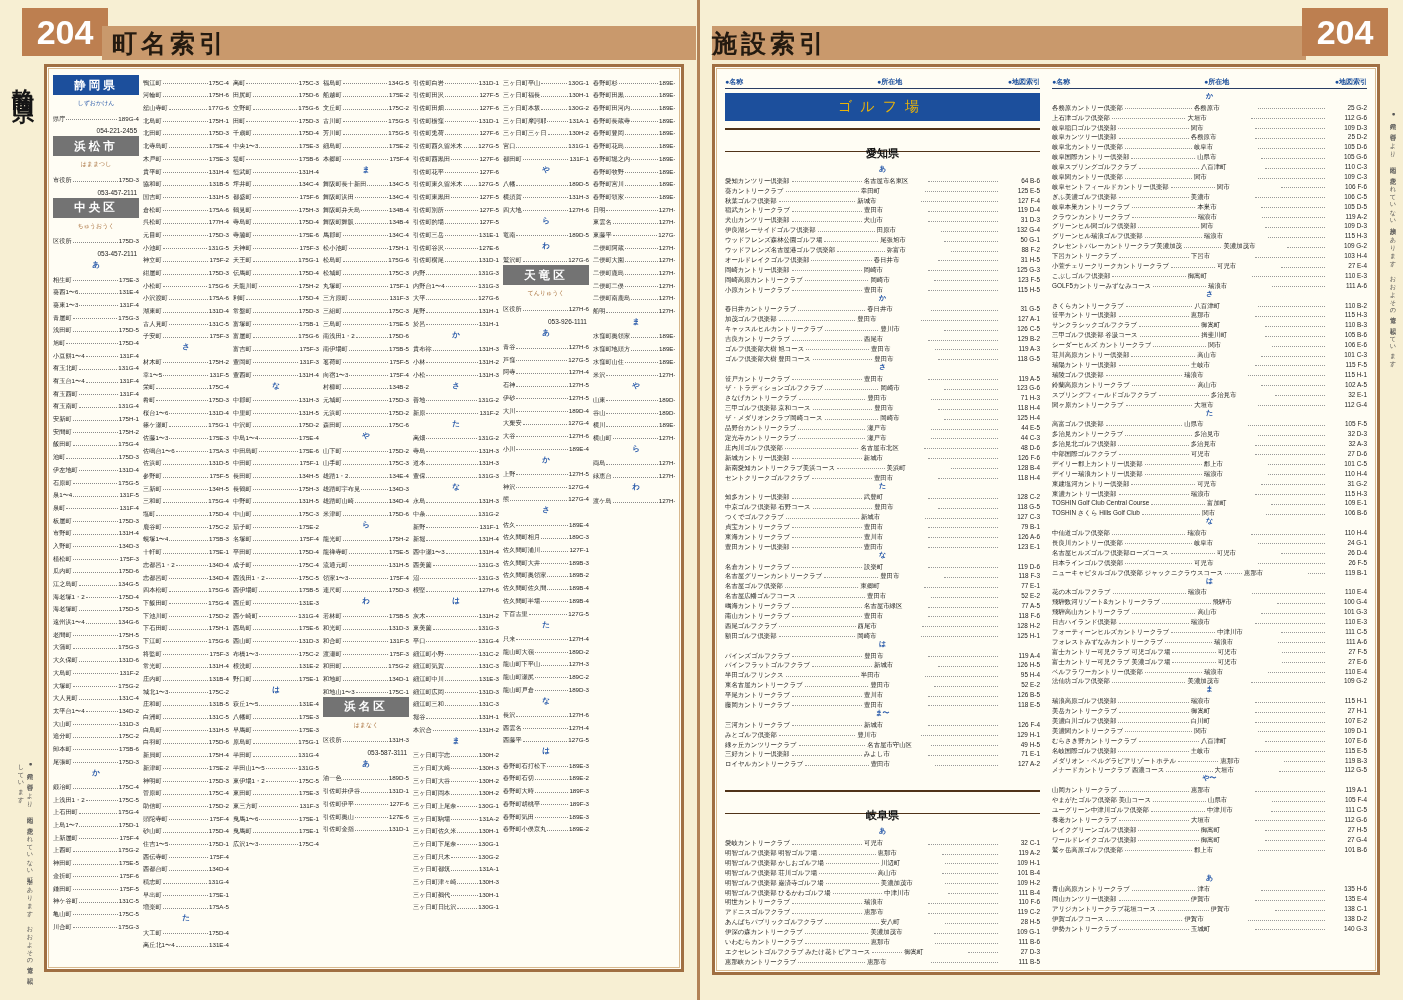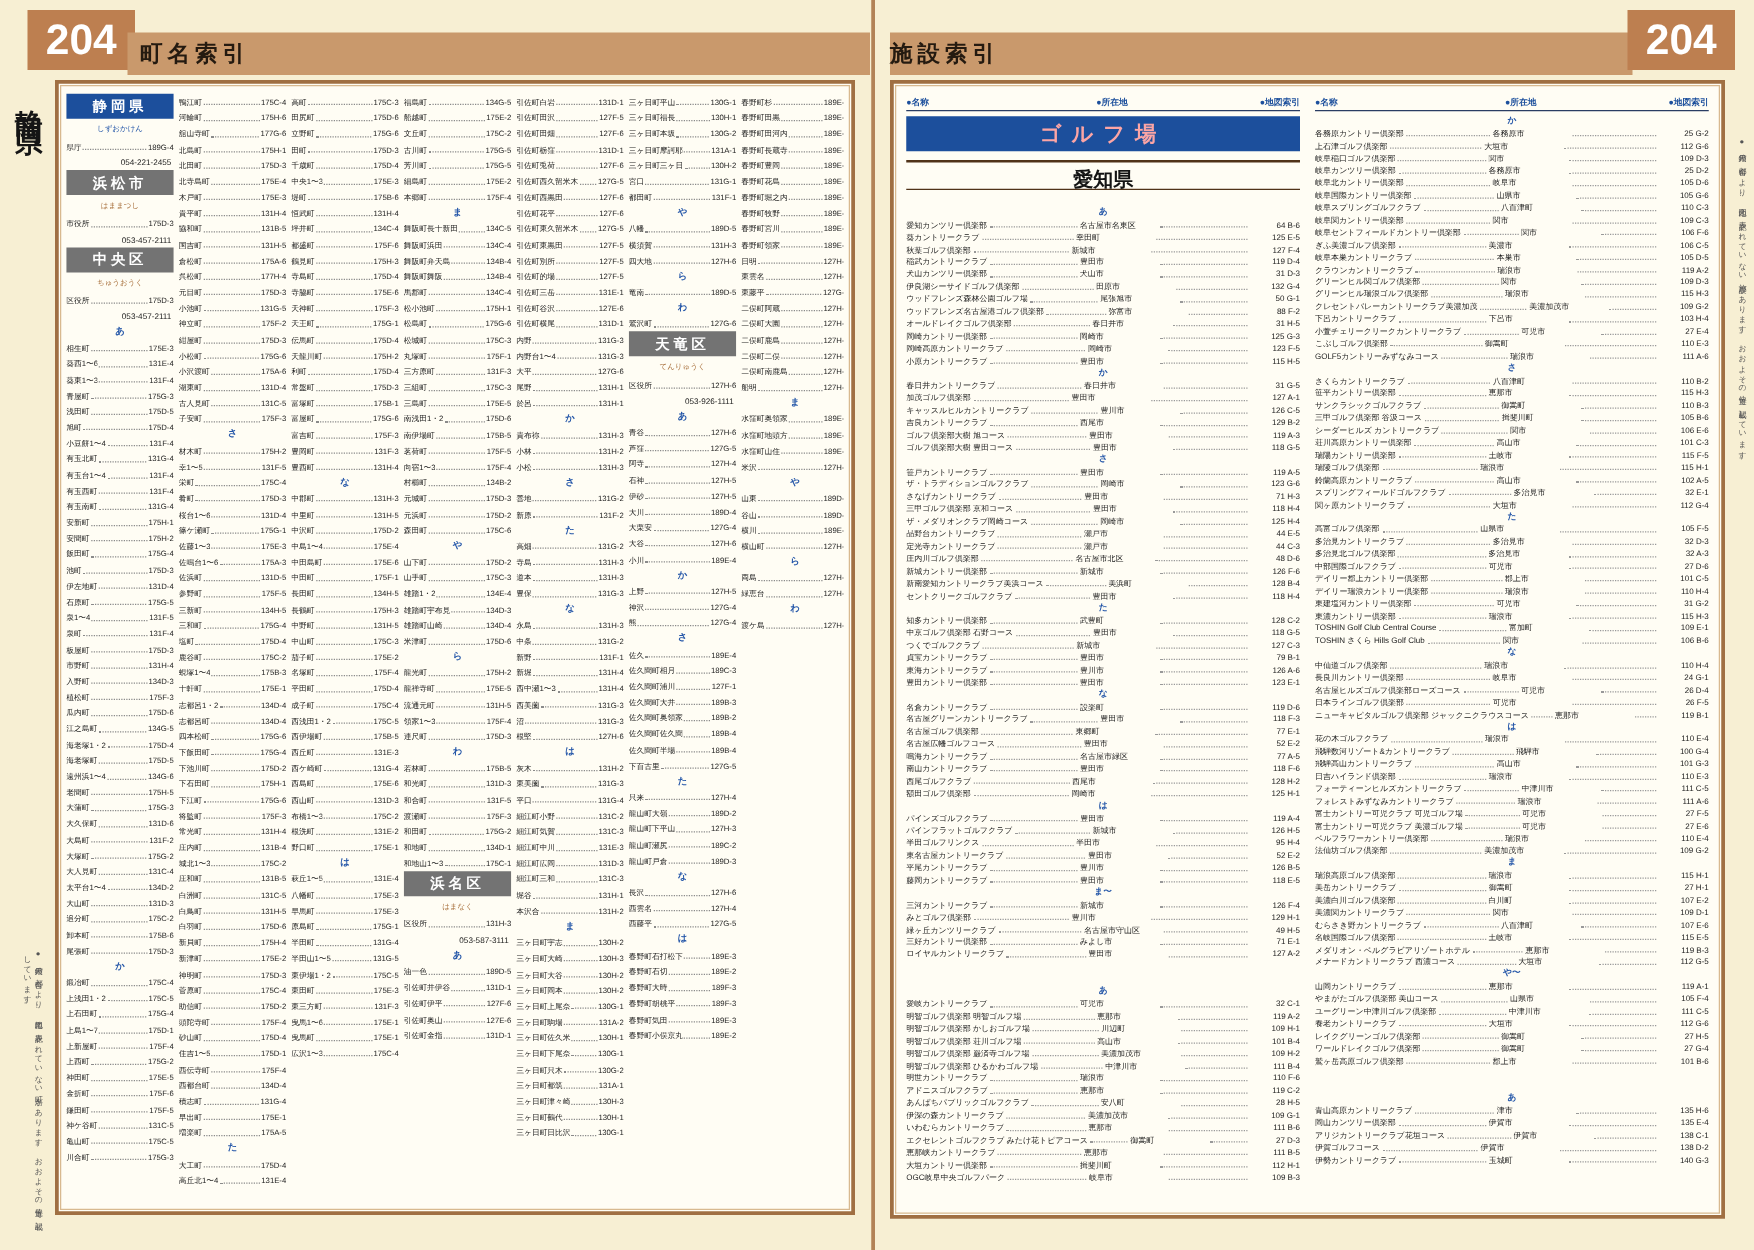--- a/index.html
+++ b/index.html
@@ -3,21 +3,21 @@
 <meta charset="utf-8">
 <style>
   html,body{margin:0;padding:0}
   body{width:1403px;height:1000px;position:relative;overflow:hidden;
        background:#F7EFD3;font-family:"Liberation Sans","DejaVu Sans",sans-serif;color:#1b1b1b}
   .hdr-204{position:absolute;top:8px;width:86px;height:48px;background:#BD7F50;color:#fff;
        font-size:34px;font-weight:bold;display:flex;align-items:center;justify-content:center}
   #pagenum-left{left:22px}
   #pagenum-right{left:1302px}
   .hdr-band{position:absolute;top:26px;height:34px;background:#C9996C;display:flex;align-items:center;
-       font-size:18px;font-weight:bold;color:#241a10;letter-spacing:4px}
+       font-size:25px;font-weight:bold;color:#241a10;letter-spacing:4px}
   #band-left{left:102px;width:584px;padding-left:10px}
   #band-right{left:712px;width:586px;justify-content:flex-start;padding-right:8px}
   .gutter{position:absolute;left:697px;top:0;width:3px;height:1000px;background:#B28256}
   .page-frame{position:absolute;background:#FFFDF4;border:3px solid #A06F42;box-sizing:border-box}
   .page-frame::before{content:"";position:absolute;inset:1px;border:1px solid #D8B98F;pointer-events:none}
   #frame-left{left:44px;top:64px;width:640px;height:908px}
   #frame-right{left:712px;top:64px;width:668px;height:911px}
   .cols{position:absolute;inset:6px;display:flex;gap:4px;overflow:hidden}
   .lcol{width:86px;flex:0 0 86px;display:flex;flex-direction:column;overflow:hidden}
   .rcol{flex:1 1 0;display:flex;flex-direction:column;overflow:hidden;padding:0 4px}
@@ -30,24 +30,24 @@
   .bbox{height:20px;flex:0 0 20px;margin:2px 0;display:flex;align-items:center;justify-content:center;
         color:#fff;font-weight:bold;font-size:11.5px;letter-spacing:3px}
   .bb{background:#1C4F9C}.bn{background:#737373}
   .kcap{height:12px;flex:0 0 12px;text-align:center;font-size:6px;padding-top:2px;box-sizing:border-box}
   .kblue{color:#2456A8}.kbrown{color:#A8703C}
   .tel{height:12.7px;flex:0 0 12.7px;font-size:6.5px;display:flex;align-items:flex-end;justify-content:flex-end;padding-right:2px}
   
   .ghead{height:14px;flex:0 0 14px;display:flex;font-size:7px;color:#1C4F9C;font-weight:bold;
          border-bottom:1px solid #2a3d63;margin-bottom:2px;align-items:flex-end;padding-bottom:1px}
   .ghead .h1{flex:1 1 auto}.ghead .h2{flex:0 0 105px}.ghead .h3{flex:0 0 58px;text-align:right}
-  .gcat{height:28px;flex:0 0 28px;background:#1C4F9C;color:#fca5a5;font-weight:bold;font-size:17px;
+  .gcat{height:28px;flex:0 0 28px;background:#1C4F9C;color:#eab308;font-weight:normal;font-size:14px;
         display:flex;align-items:center;justify-content:center;letter-spacing:8px;margin:2px 0 4px}
-  .gpref{height:24px;flex:0 0 24px;text-align:center;font-weight:bold;font-size:16px;color:#141414;
-        border-top:2px solid #503318;border-bottom:1px solid #503318;margin:3px 0 12px;padding-top:4px;box-sizing:border-box}
+  .gpref{height:24px;flex:0 0 24px;text-align:center;font-weight:bold;font-size:11px;color:#141414;
+        border-top:2px solid #503318;border-bottom:1px solid #503318;margin:3px 0 12px;padding-top:16px;box-sizing:border-box}
   .gs{height:9.9px;flex:0 0 9.9px;text-align:center;color:#2456A8;font-weight:bold;font-size:7px}
   .gr{height:9.9px;flex:0 0 9.9px;display:flex;align-items:flex-end;font-size:6.4px;line-height:7px}
   .gr .gname{flex:0 1 auto;white-space:nowrap;overflow:hidden}
   .gr .gdots{flex:1 1 0;border-bottom:1px dotted #999;margin:0 2px 1.5px;min-width:4px}
   .gr .gcity{flex:0 0 62px;white-space:nowrap;overflow:hidden}
   .gr .gref{flex:0 0 40px;text-align:right;white-space:nowrap}
   .ggap{height:20px;flex:0 0 20px}
   
   .vlabel{position:absolute;left:8px;top:70px;writing-mode:vertical-rl;font-size:22px;font-weight:bold;
           color:#151515;letter-spacing:8px}
@@ -2364,20 +2364,21 @@
           <span class="gref">71 E-1</span>
         </div>
         <div class="gr">
           <span class="gname">ロイヤルカントリークラブ</span>
           <span class="gdots"></span>
           <span class="gcity">豊田市</span>
           <span class="gdots"></span>
           <span class="gref">127 A-2</span>
         </div>
         <div class="ggap"></div>
+        <div class="gpref">岐阜県</div>
         <div class="gs">あ</div>
         <div class="gr">
           <span class="gname">愛岐カントリークラブ</span>
           <span class="gdots"></span>
           <span class="gcity">可児市</span>
           <span class="gdots"></span>
           <span class="gref">32 C-1</span>
         </div>
         <div class="gr">
           <span class="gname">明智ゴルフ倶楽部 明智ゴルフ場</span>

